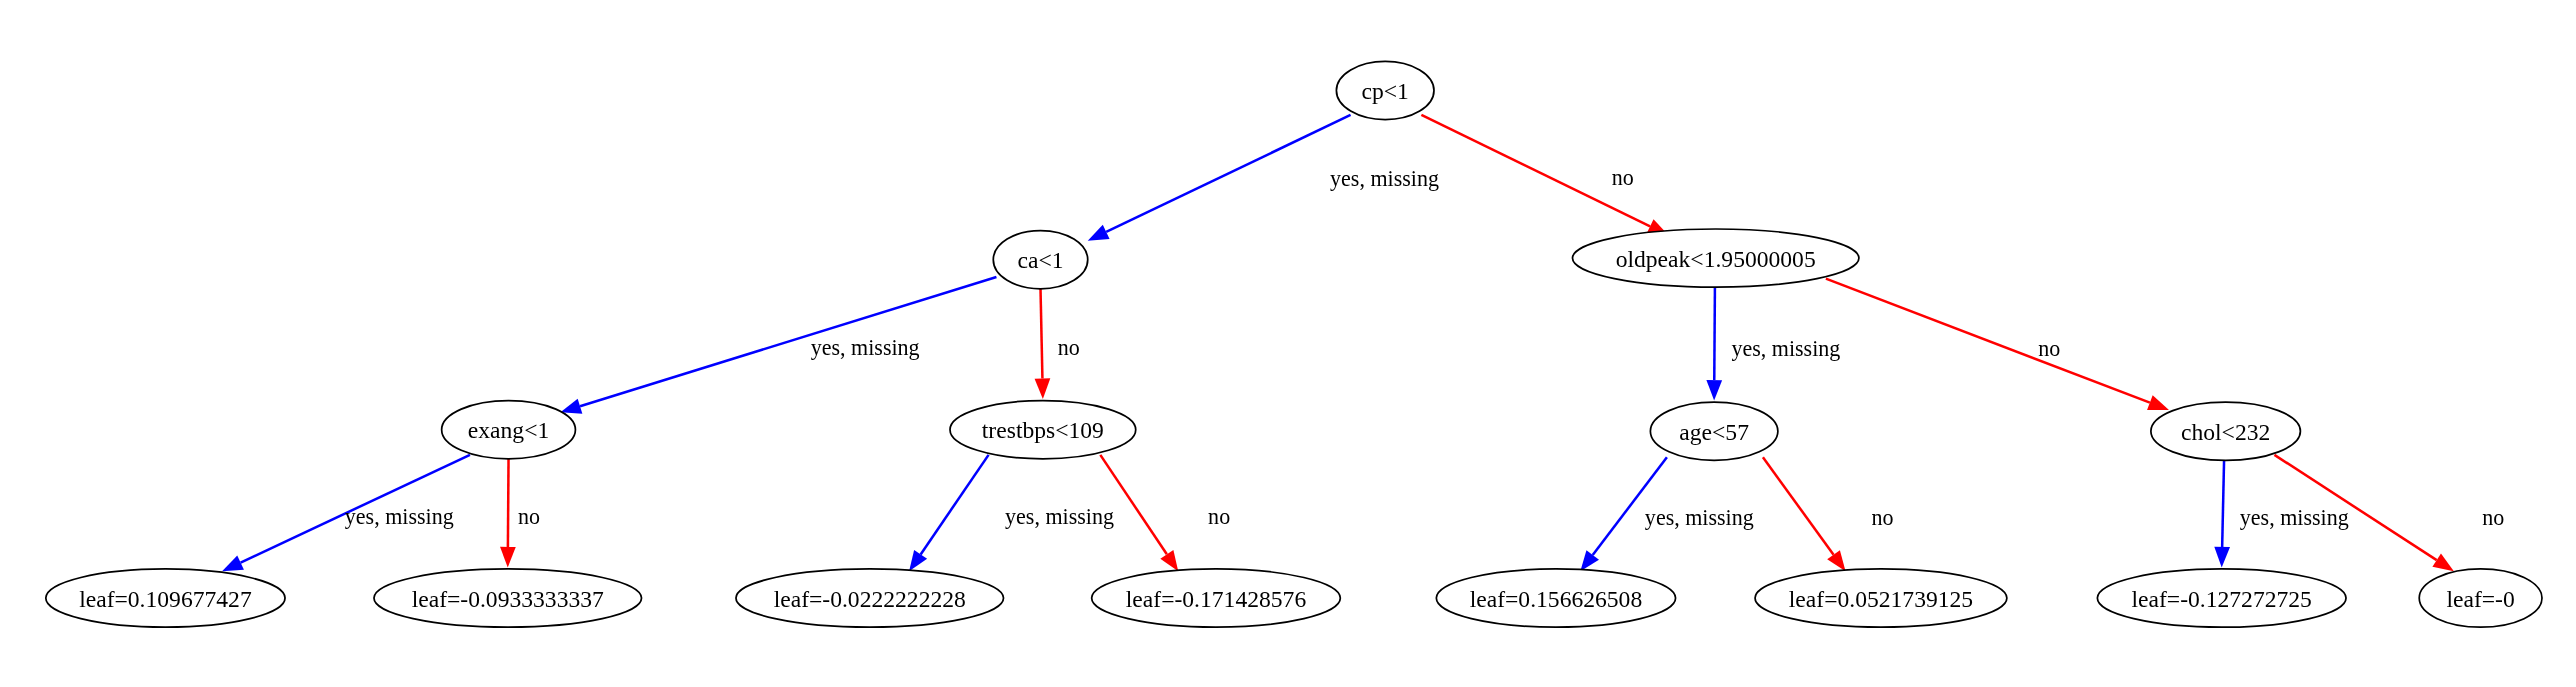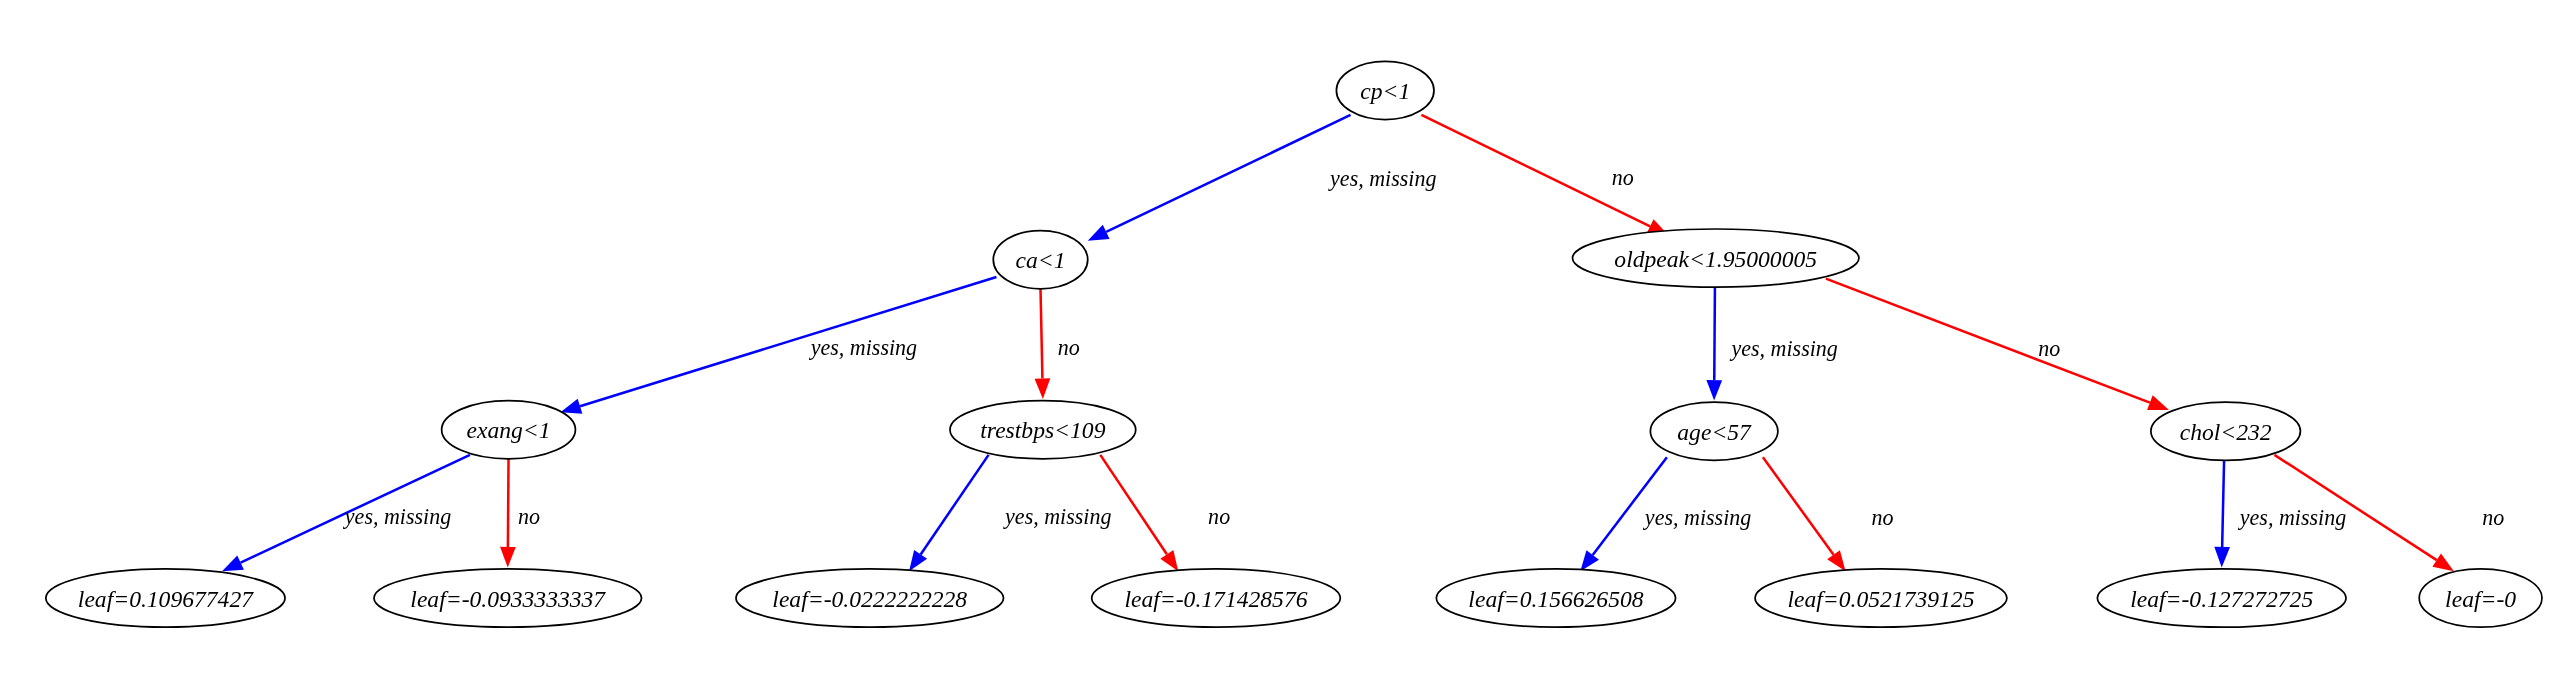--- a/index.html
+++ b/index.html
@@ -7,21 +7,20 @@
     padding: 0;
     background: #ffffff;
   }
   #tree-root {
     position: relative;
     width: 2576px;
     height: 687px;
     background: #ffffff;
     font-family: "Liberation Serif", "DejaVu Serif", serif;
     overflow: hidden;
-    font-style: italic;
   }
   svg.tree-canvas {
     display: block;
     width: 2576px;
     height: 687px;
   }
   .node-ellipse {
     fill: #ffffff;
     stroke: #000000;
     stroke-width: 2.2;

